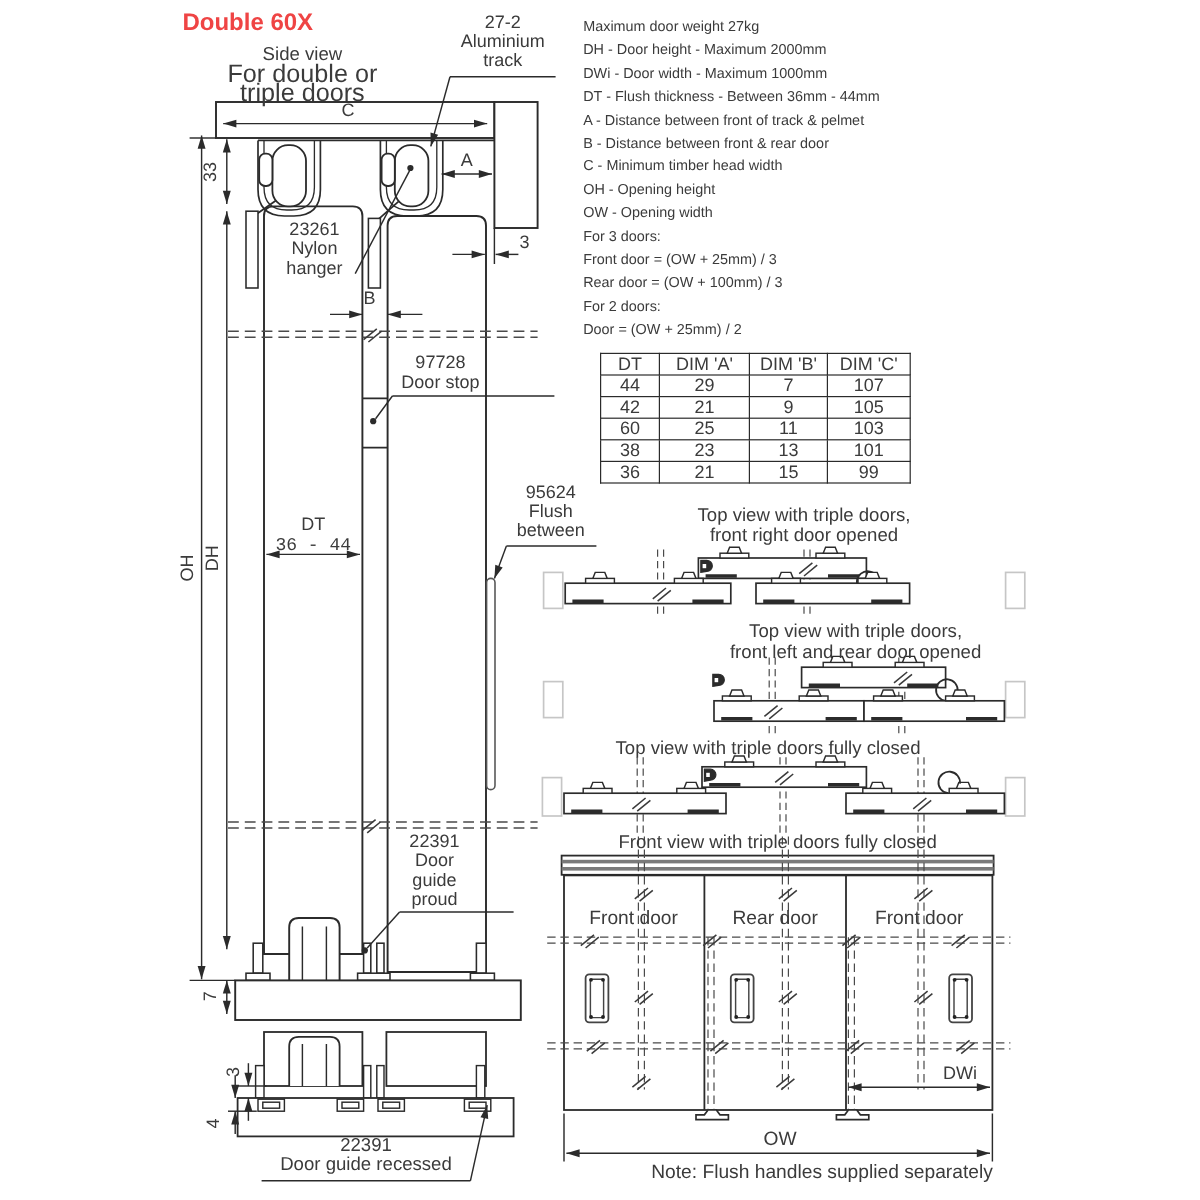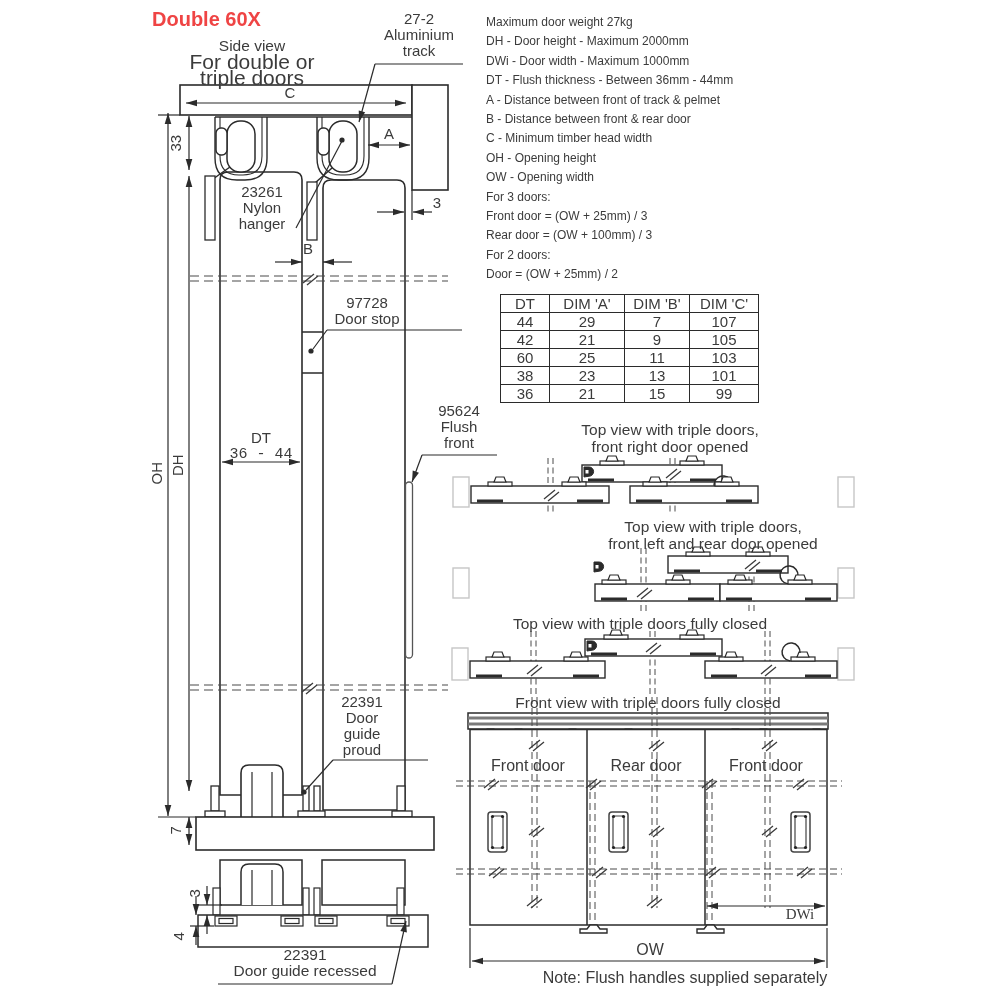--- a/index.html
+++ b/index.html
@@ -331,21 +331,21 @@
 </div>
 
 <div class="lblgroup" style="left:317px;top:295px;width:100px;">
   <div>97728</div>
   <div>Door stop</div>
 </div>
 
 <div class="lblgroup" style="left:409px;top:403px;width:100px;">
   <div>95624</div>
   <div>Flush</div>
-  <div>front</div>
+  <div>between</div>
 </div>
 
 <div class="lblgroup" style="left:312px;top:694px;width:100px;">
   <div>22391</div>
   <div>Door</div>
   <div>guide</div>
   <div>proud</div>
 </div>
 
 <div class="lblgroup" style="left:205px;top:947px;width:200px;">
@@ -431,18 +431,18 @@
 <div class="lblgroup title2line" style="left:563px;top:518px;width:300px;">
   <div>Top view with triple doors,</div>
   <div>front left and rear door opened</div>
 </div>
 <div class="t tc" style="left:450px;top:615px;width:380px;font-size:15.5px;">Top view with triple doors fully closed</div>
 
 <div class="t tc" style="left:458px;top:694px;width:380px;font-size:15.5px;">Front view with triple doors fully closed</div>
 <div class="t tc" style="left:478px;top:757px;width:100px;font-size:16px;">Front door</div>
 <div class="t tc" style="left:596px;top:757px;width:100px;font-size:16px;">Rear door</div>
 <div class="t tc" style="left:716px;top:757px;width:100px;font-size:16px;">Front door</div>
-<div class="t tc" style="left:770px;top:906px;width:60px;font-family:Liberation Serif, serif;">DWi</div>
+<div class="t tc" style="left:770px;top:887px;width:60px;">DWi</div>
 <div class="t tc" style="left:600px;top:941px;width:100px;font-size:16px;">OW</div>
 
 <div class="t tc" style="left:485px;top:969px;width:400px;font-size:16px;">Note: Flush handles supplied separately</div>
 
 </div>
 
 </body></html>

